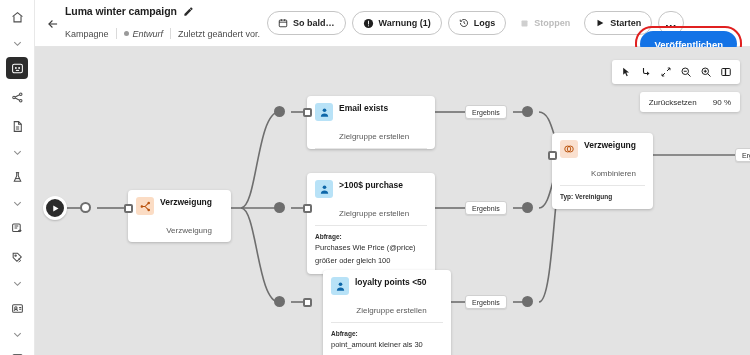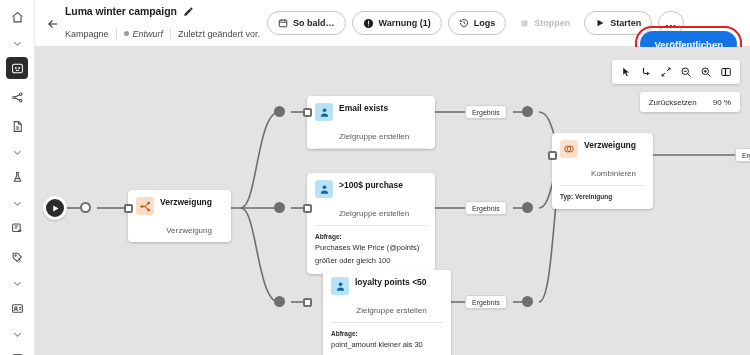--- a/index.html
+++ b/index.html
@@ -408,21 +408,21 @@
             </svg>
         </div>
         <div class="nhead-txt">
           <div class="ntitle">&gt;100$ purchase</div>
           <div class="nsub">Zielgruppe erstellen</div>
         </div>
       </div>
       <div class="ndiv"></div>
       <div class="nbody">
         <div class="nlabel">Abfrage:</div>
-        <div class="nval">Purchases Wie Price (@points)</div>
+        <div class="nval">Purchases Wie Price (@price)</div>
         <div class="nval">größer oder gleich 100</div>
       </div>
     </div>
     <div class="port sq" style="left:268px;top:157px;"></div>
     <div class="pill" style="left:430px;top:154px;">Ergebnis</div>
     <div class="port solid" style="left:487px;top:155px;"></div>
 
     <div class="node" style="left:288px;top:223px;width:128px;">
       <div class="node-head">
         <div class="nicon blue">

